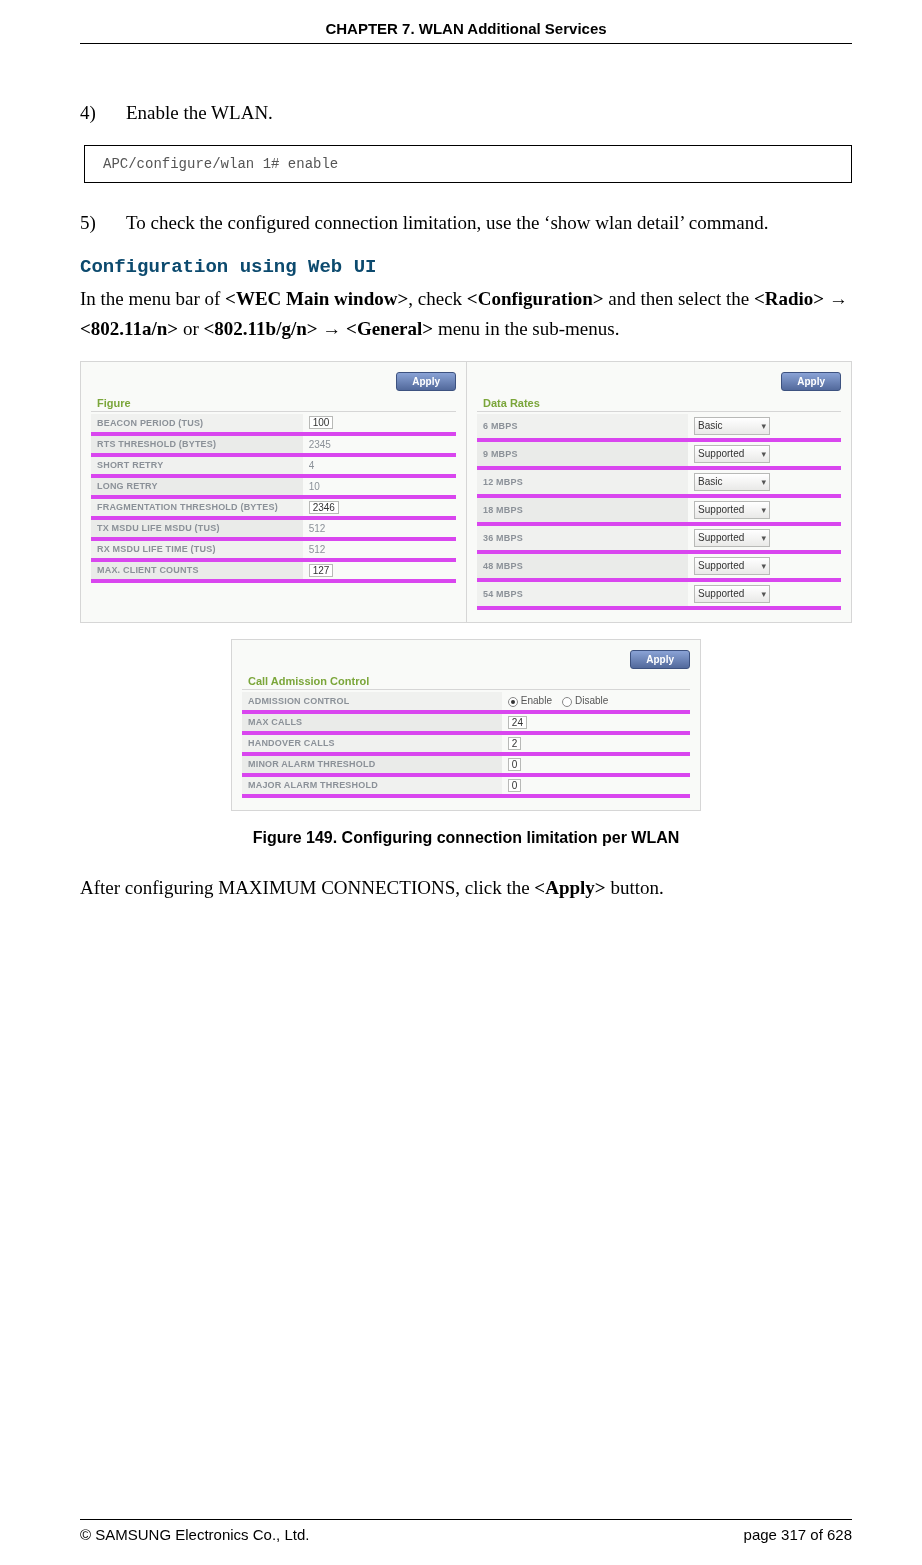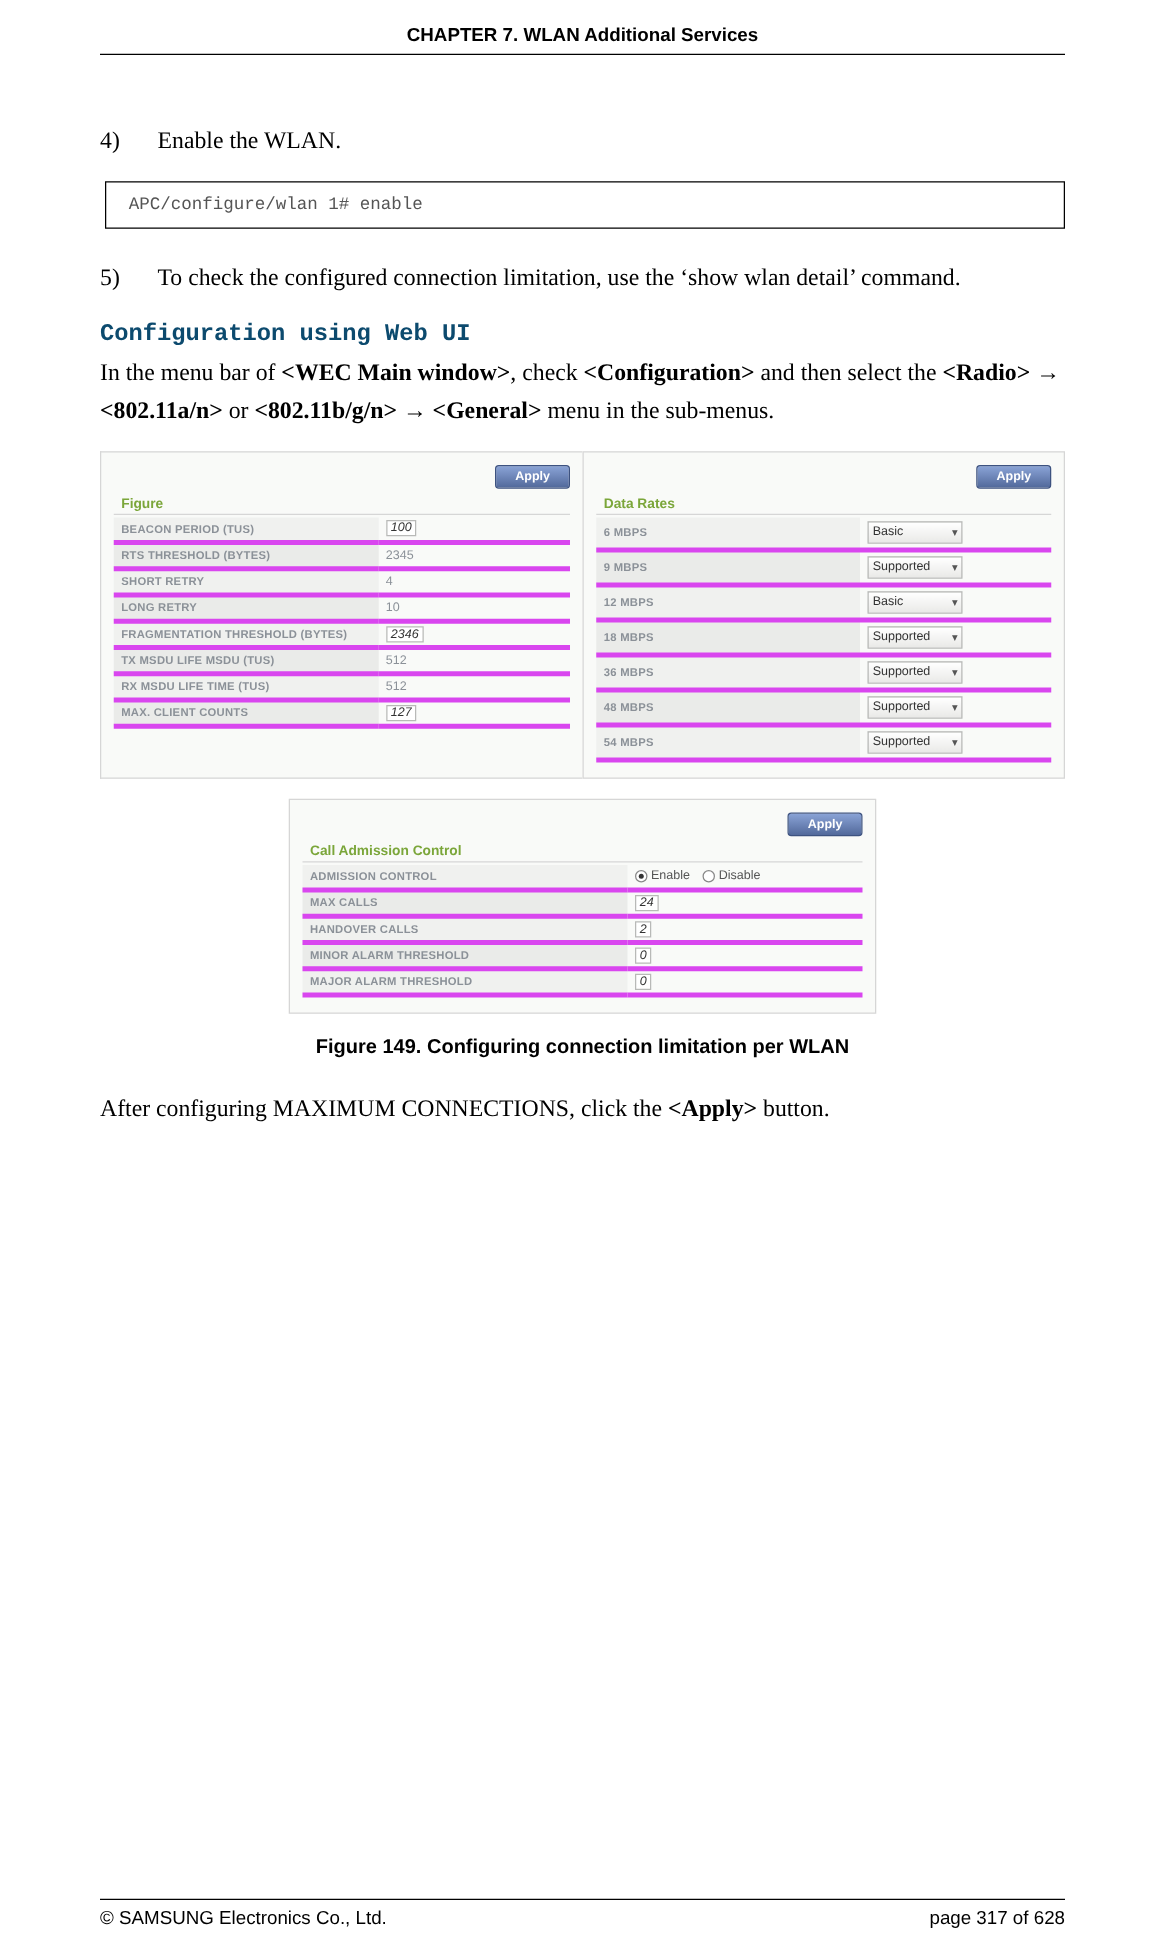--- a/index.html
+++ b/index.html
@@ -101,21 +101,20 @@
     letter-spacing: 0.2px;
   }
   table.kv td.val { width: 42%; color: #8b9198; }
   .inp {
     width: 60px; height: 15px;
     border: 1px solid #b8b9b7;
     background: #fff;
     font-size: 10px;
     padding: 0 3px;
     color: #333;
-    font-style: italic;
   }
   .sel {
     width: 76px; height: 18px;
     border: 1px solid #b8b9b7;
     background: linear-gradient(#fff,#e9e9e7);
     font-size: 10px;
     padding: 0 14px 0 3px;
     color: #333;
     position: relative;
     display: inline-flex;

